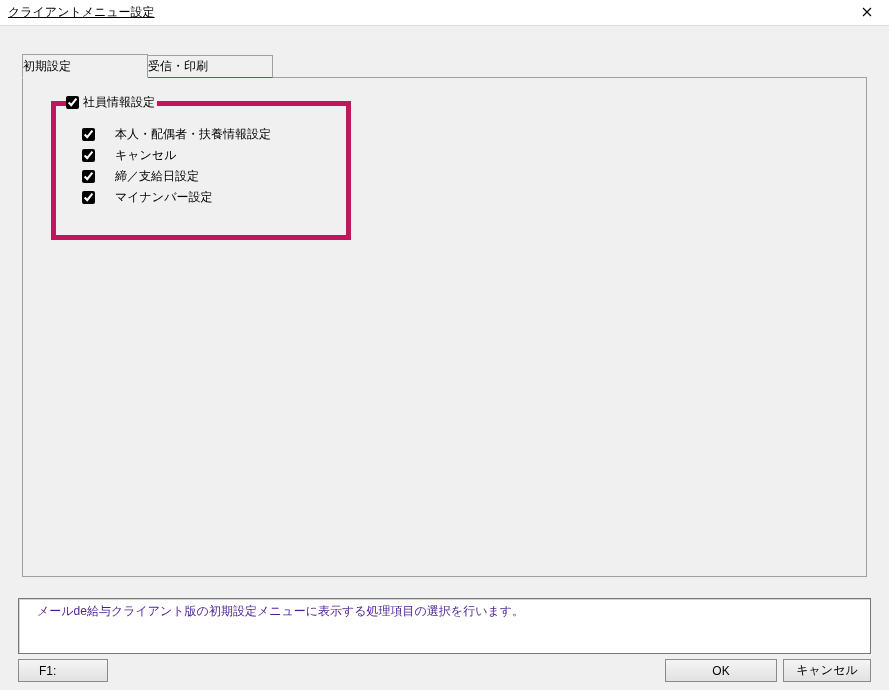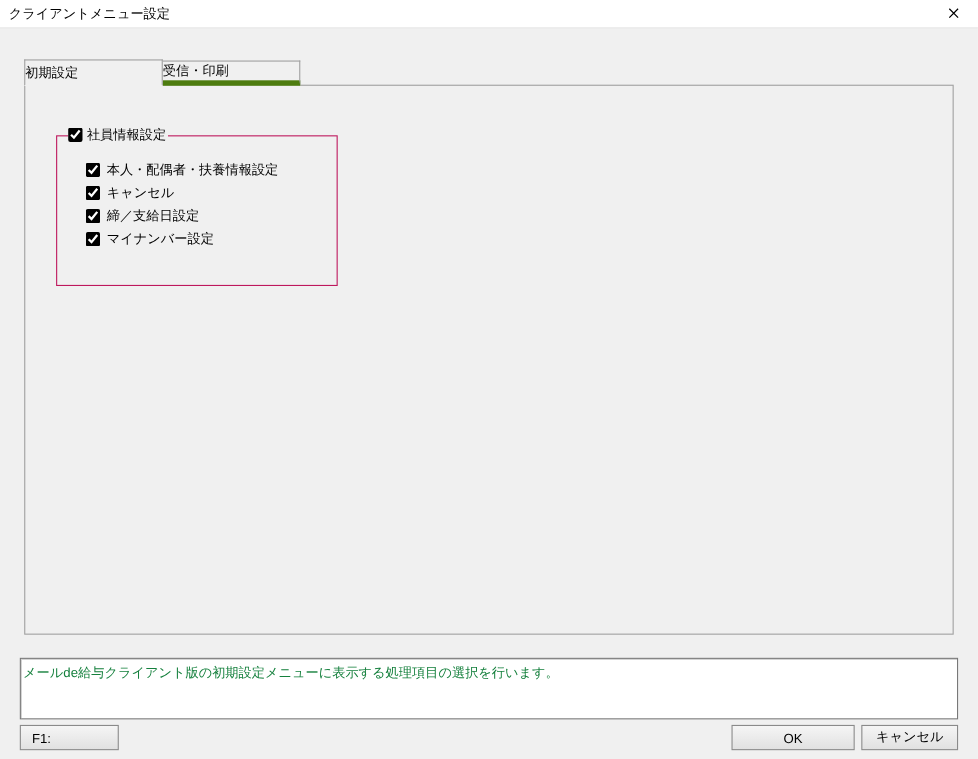--- a/index.html
+++ b/index.html
@@ -13,21 +13,21 @@
     }
     .titlebar {
       height: 26px;
       background: #ffffff;
       border-bottom: 1px solid #dcdcdc;
       display: flex;
       align-items: center;
       justify-content: space-between;
       padding: 0 0 0 8px;
     }
-    .titlebar .title { color: #000; }
+    .titlebar .title { color: #000; text-decoration: underline; }
     .titlebar .close {
       width: 45px; height: 26px;
       display: flex; align-items: center; justify-content: center;
       cursor: default;
     }
     .titlebar .close svg { width: 10px; height: 10px; }
     .workarea {
       position: absolute;
       top: 26px; left: 0; right: 0; bottom: 0;
       background: #f0f0f0;
@@ -52,100 +52,100 @@
     }
     .tab.active {
       background: #f0f0f0;
       border-bottom: 1px solid #f0f0f0;
       z-index: 3;
       top: 0;
     }
     .tab.inactive {
       top: 1px;
       height: 23px;
-      border-bottom: 5px solid #4d7c0f;
+      border-bottom: 1px solid #4d7c0f;
     }
     .tabpanel {
       position: absolute;
       top: 51px;
       left: 22px;
       right: 22px;
       height: 500px;
       border: 1px solid #a0a0a0;
       border-top: 1px solid #a0a0a0;
       background: #f0f0f0;
     }
     .tabpanel::before {
       
       content: "";
       position: absolute;
       top: -1px; left: 0; width: 125px; height: 1px;
       background: #f0f0f0;
     }
     fieldset.groupbox {
       position: absolute;
-      top: 36px;
+      top: 16px;
       left: 28px;
-      width: 256px;
+      width: 300px;
       height: 146px;
-      border: 1px solid #be185d;
+      border: 5px solid #be185d;
       margin: 0;
       padding: 10px 10px 10px 10px;
     }
     fieldset.groupbox legend {
       padding: 0 2px 0 0;
       font-size: 12px;
     }
     .legend-row {
       display: inline-flex;
       align-items: center;
       gap: 4px;
     }
     .chk-row {
       display: flex;
       align-items: center;
-      gap: 6px;
+      gap: 20px;
       margin: 4px 0 4px 16px;
       font-size: 12px;
     }
     input[type="checkbox"].win {
       width: 13px; height: 13px;
       margin: 0;
       accent-color: #000;
     }
     .statusbox {
       position: absolute;
       left: 18px; right: 18px;
       top: 572px;
       height: 56px;
       background: #ffffff;
       border: 1px solid #787878;
       box-shadow: inset 1px 1px 0 #d4d4d4;
-      padding: 4px 2px;
-      font-size: 12px;
-      color: #15803d;
+      padding: 4px 18px;
+      font-size: 12px;
+      color: #4c1d95;
     }
     .bottombar {
       position: absolute;
       left: 0; right: 0; bottom: 0;
       height: 36px;
     }
     .btn {
       position: absolute;
       height: 23px;
       border: 1px solid #8a8a8a;
       background: linear-gradient(#f5f5f5, #e1e1e1);
       font-size: 12px;
       display: flex;
       align-items: center;
       justify-content: center;
       cursor: default;
       user-select: none;
     }
-    #btn-f1 { left: 18px; bottom: 8px; width: 90px; justify-content: flex-start; padding-left: 10px; }
+    #btn-f1 { left: 18px; bottom: 8px; width: 90px; justify-content: flex-start; padding-left: 20px; }
     #btn-ok { right: 112px; bottom: 8px; width: 112px; }
     #btn-cancel { right: 18px; bottom: 8px; width: 88px; margin-left: 11px; }
   </style>
 </head>
 <body>
 
 <div class="titlebar">
   <span class="title">クライアントメニュー設定</span>
   <div class="close">
     <span>

